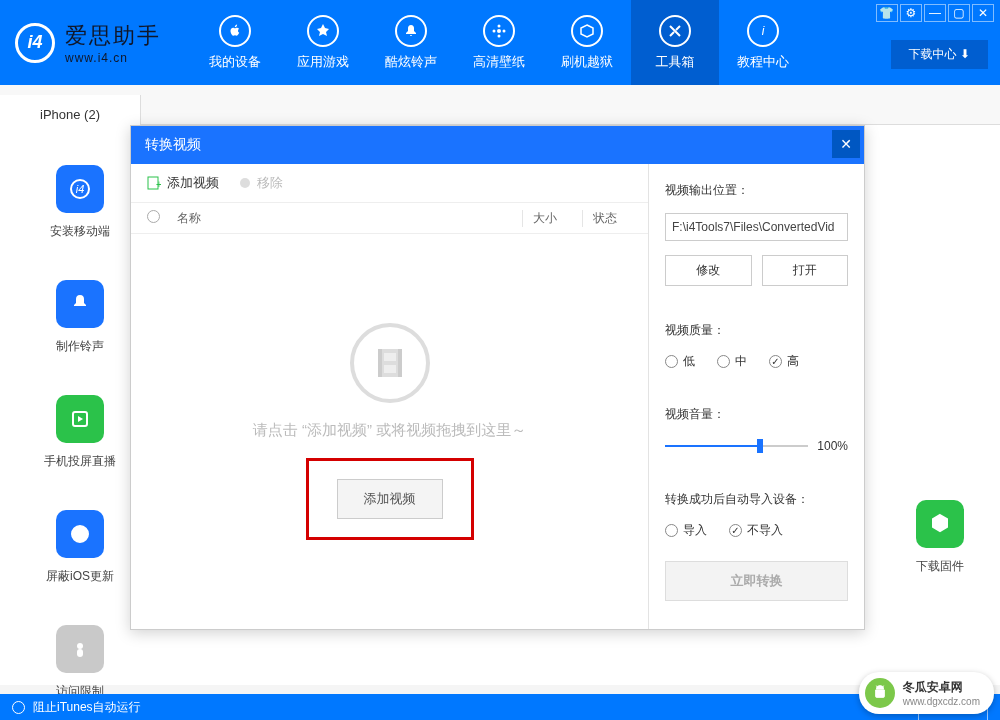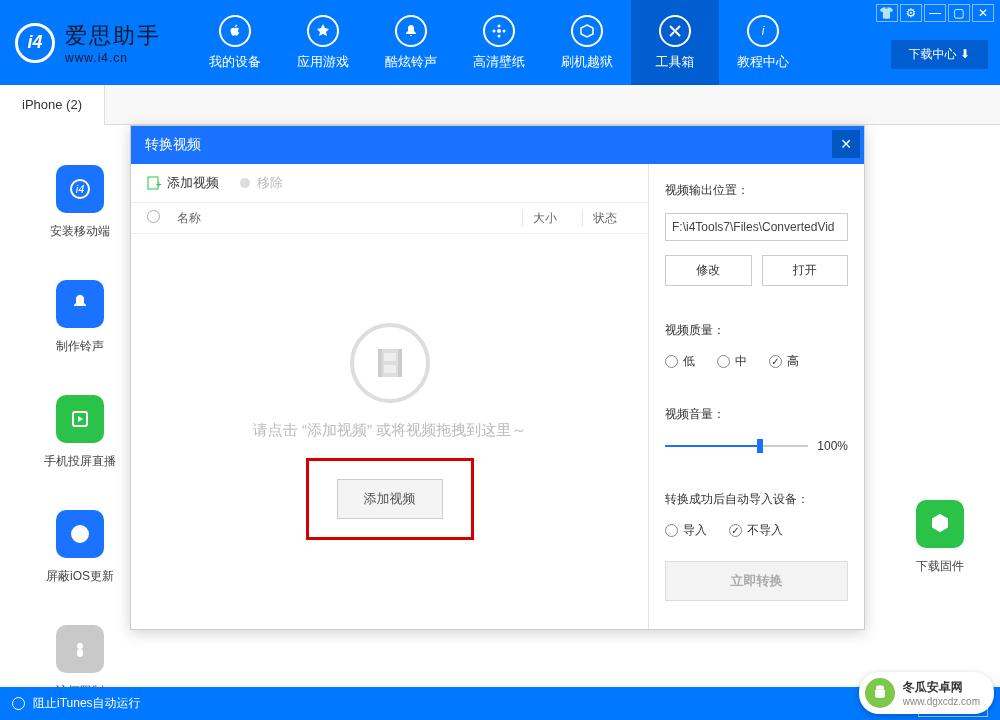--- a/index.html
+++ b/index.html
@@ -16,21 +16,21 @@
   .nav-item { width:88px; height:85px; display:flex; flex-direction:column; align-items:center; justify-content:center; color:#fff; font-size:13px; cursor:pointer; }
   .nav-item.active { background:#005ed0; }
   .nav-item .nicon { width:32px; height:32px; border:2px solid #fff; border-radius:50%; display:flex; align-items:center; justify-content:center; margin-bottom:6px; }
   .nav-item .nicon svg { fill:#fff; }
 
   .win-controls { position:absolute; top:4px; right:6px; display:flex; gap:2px; }
   .win-btn { width:22px; height:18px; border:1px solid rgba(255,255,255,.5); color:#fff; font-size:12px; display:flex; align-items:center; justify-content:center; cursor:pointer; }
   .dl-center { position:absolute; top:40px; right:12px; background:#005ed0; color:#fff; font-size:12px; padding:6px 18px; cursor:pointer; }
 
   .tabs-bar { height:40px; background:#f8f8f8; border-bottom:1px solid #ddd; display:flex; }
-  .tab { padding:0 22px; height:40px; line-height:40px; font-size:13px; color:#333; background:#fff; border-right:1px solid #ddd; }
+  .tab { padding:0 40px; height:40px; line-height:40px; font-size:13px; color:#333; background:#fff; border-right:1px solid #ddd;margin-top:10px; }
 
   .canvas { position:relative; height:560px; background:#fff; }
   .side-col { position:absolute; display:flex; flex-direction:column; align-items:center; gap:40px; }
   .side-left { left:44px; top:40px; }
   .side-right { right:36px; top:375px; }
   .sq { width:48px; height:48px; border-radius:10px; display:flex; align-items:center; justify-content:center; }
   .sq svg { fill:#fff; }
   .sq-label { font-size:12px; color:#444; text-align:center; margin-top:10px; }
   .side-item { display:flex; flex-direction:column; align-items:center; }
 
@@ -62,21 +62,21 @@
   .radio { display:inline-flex; align-items:center; gap:5px; }
   .radio .circ { width:13px; height:13px; border:1.5px solid #888; border-radius:50%; display:inline-flex; align-items:center; justify-content:center; }
   .radio.sel .circ::after { content:"✓"; font-size:10px; color:#333; }
   .slider { position:relative; height:18px; }
   .slider .track { position:absolute; top:8px; left:0; right:40px; height:2px; background:#ccc; }
   .slider .fill { position:absolute; top:8px; left:0; height:2px; background:#1a73ff; }
   .slider .knob { position:absolute; top:2px; width:6px; height:14px; background:#1a73ff; }
   .slider .val { position:absolute; right:0; top:2px; font-size:12px; }
   .convert-btn { margin-top:8px; border:1px solid #ddd; background:#f3f3f3; color:#aaa; text-align:center; padding:10px 0; font-size:13px;font-weight:bold; }
 
-  .status { position:absolute; bottom:0; left:0; right:0; height:33px; background:#0078ff; color:#fff; display:flex; align-items:center; padding:0 12px; font-size:12px; }
+  .status { position:absolute; bottom:0; left:0; right:0; height:26px; background:#0078ff; color:#fff; display:flex; align-items:center; padding:0 12px; font-size:12px; }
   .status .circ { width:13px; height:13px; border:1.5px solid #fff; border-radius:50%; margin-right:8px; }
   .status .ver { margin-left:auto; margin-right:14px; }
   .status .fb { border:1px solid rgba(255,255,255,.6); padding:4px 10px; cursor:pointer; }
 
   .watermark { position:absolute; right:6px; bottom:6px; background:#fff; border-radius:20px; padding:6px 14px 6px 6px; display:flex; align-items:center; gap:8px; box-shadow:0 2px 6px rgba(0,0,0,.25); font-size:12px; color:#333; }
   .watermark .droid { width:30px; height:30px; background:#7cc84a; border-radius:50%; display:flex; align-items:center; justify-content:center; }
 </style>
 </head>
 <body>
 

